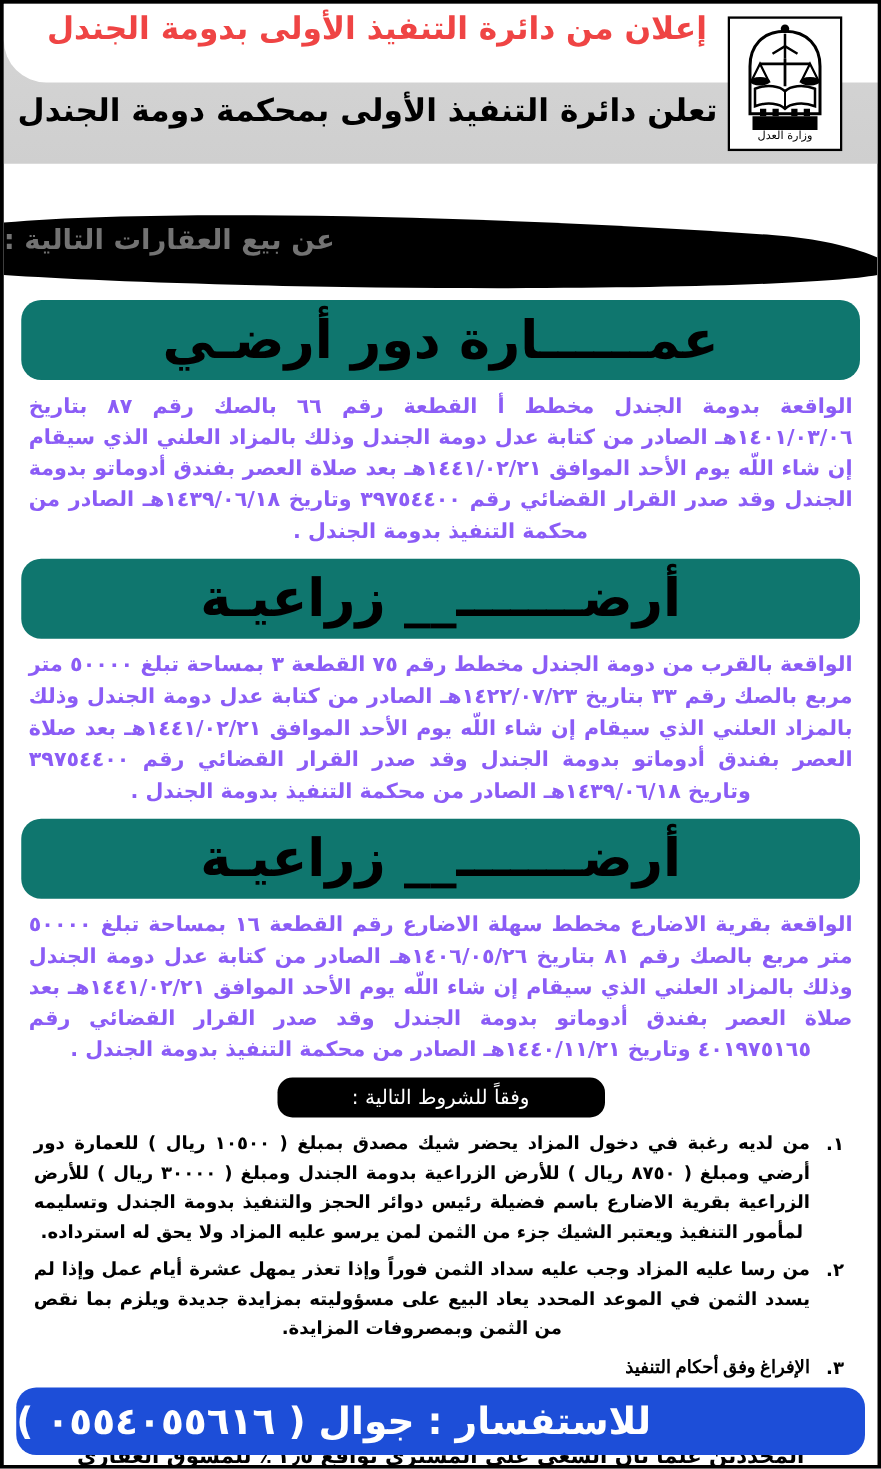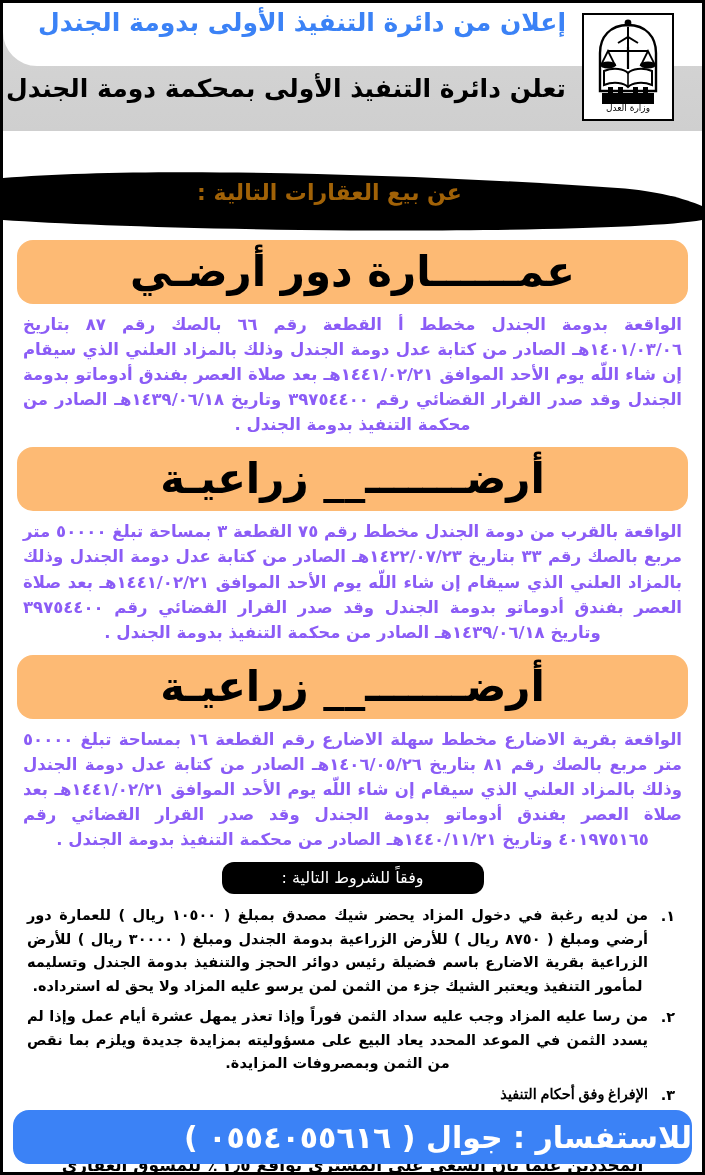--- a/index.html
+++ b/index.html
@@ -34,33 +34,34 @@
   }
   .hdr-gray {
     position:absolute;
     top:0; left:0; right:0;
     height:128px;
     background:linear-gradient(180deg,#d6d6d6 0%,#d2d2d2 55%,#cfcfcf 100%);
     z-index:1;
   }
   .hdr-line1 {
     position:absolute;
-    top:6px; right:136px; left:18px;
+    top:6px; right:120px; left:18px;
     z-index:4;
+    text-align:center;
     font-size:25px;
     font-weight:bold;
     line-height:1.15;
-    color:#3b82f6;
+    color:#ef4444;
     font-family:"DejaVu Sans", sans-serif;
   }
   .hdr-line2 {
     position:absolute;
     top:72px; right:120px; left:3px;
     z-index:4;
-    text-align:left;
+    text-align:center;
     font-size:25px;
     font-weight:bold;
     line-height:1.15;
     color:#000;
   }
 
   
   .logo-box {
     position:absolute;
     top:10px; right:28px;
@@ -78,34 +79,34 @@
   }
   .swoosh-wrap svg {
     position:absolute;
     top:0; left:0;
     width:100%; height:62px;
     display:block;
   }
   .swoosh-text {
     position:absolute;
     top:8px; left:0; right:16px;
-    text-align:center;
-    color:#a16207;
+    text-align:left;
+    color:#737373;
     font-size:22px;
     font-weight:bold;
     z-index:2;
     padding-right:30px;
   }
 
   
   .content {
     padding:6px 14px 0 14px;
   }
   .prop-banner {
-    background:#fdba74;
+    background:#0f766e;
     border-radius:16px;
     height:64px;
     margin-bottom:6px;
     display:flex;
     align-items:center;
     justify-content:center;
     overflow:hidden;
   }
   .prop-banner .ttl {
     font-size:42px;
@@ -172,25 +173,25 @@
     text-align:center;
     color:#000;
     padding:12px 22px 0 22px;
   }
 
   
   .footer {
     position:absolute;
     left:10px; right:10px; bottom:8px;
     height:54px;
-    background:#3b82f6;
+    background:#1d4ed8;
     border-radius:16px;
     display:flex;
     align-items:center;
-    justify-content:flex-start;
+    justify-content:flex-end;
   }
   .footer span {
     color:#fff;
     font-size:30px;
     font-weight:bold;
     letter-spacing:0.5px;
   }
 </style>
 </head>
 <body>

